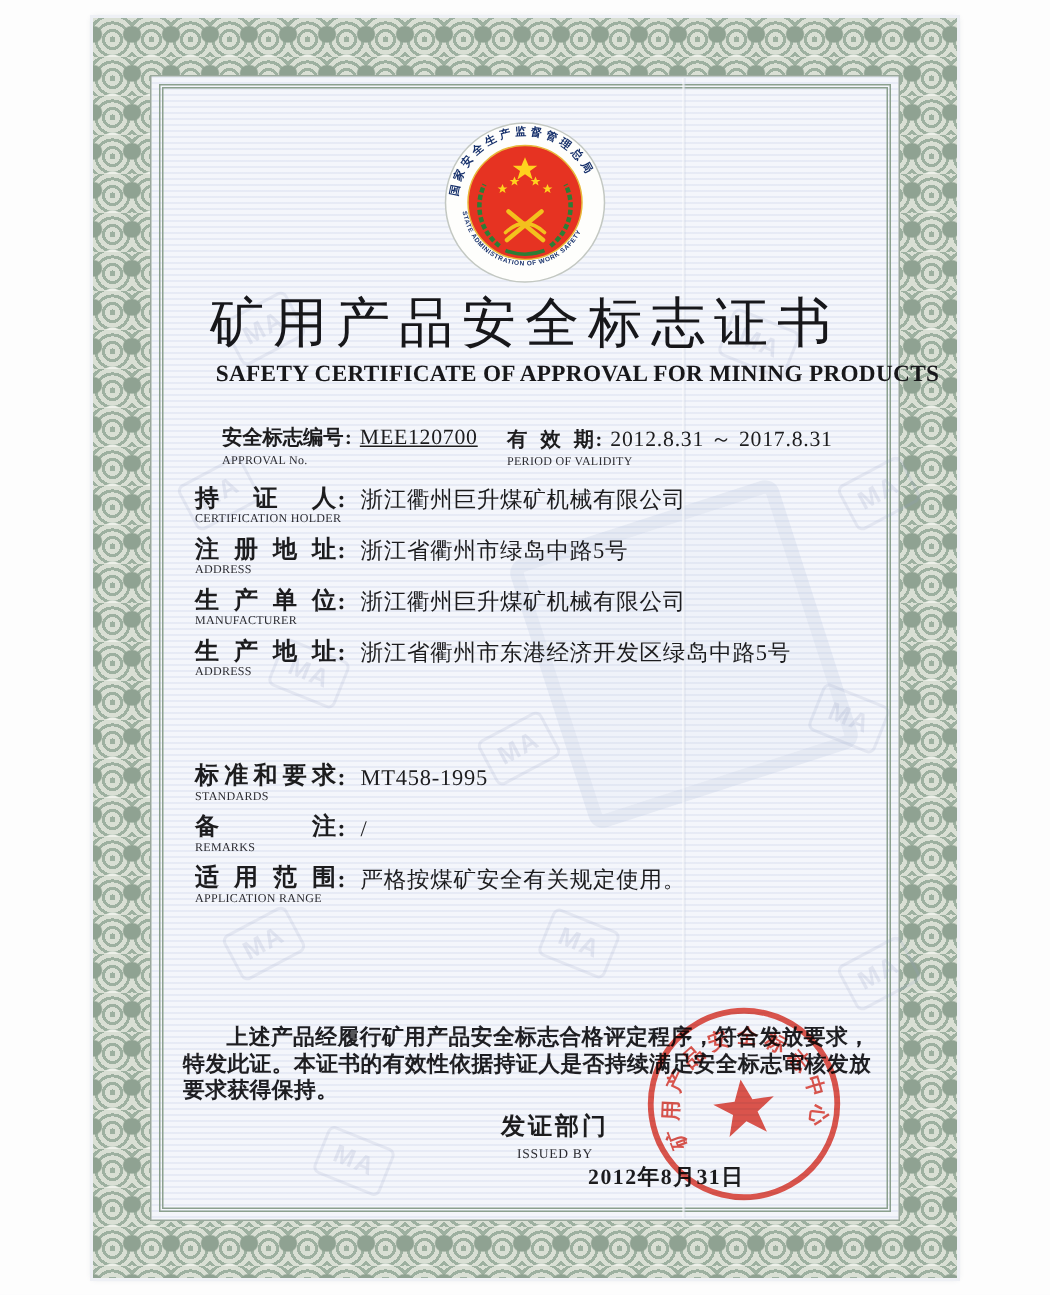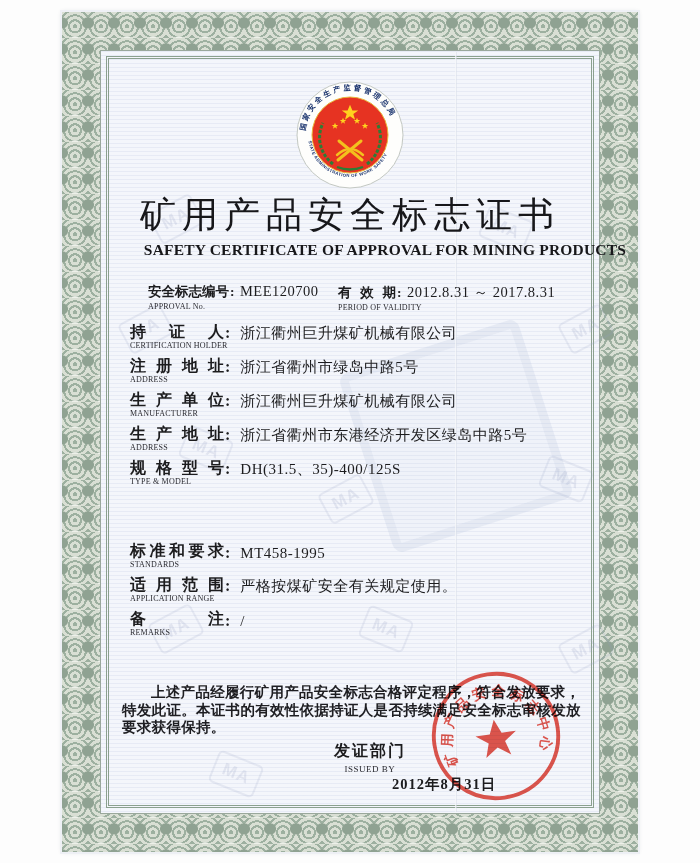--- a/index.html
+++ b/index.html
@@ -64,21 +64,21 @@
     font-size:8px;color:#2a2a30;letter-spacing:.2px;margin-top:1px;
     font-family:"Liberation Serif","DejaVu Serif",serif;white-space:nowrap;
   }
   .colon{font-weight:bold;padding:0 2px 0 1px;}
 
   
   .ap-row{position:absolute;left:86px;top:271px;width:470px;display:flex;}
   .ap-left{width:188px;}
   .ap-left .line1,.ap-right .line1{font-size:13.5px;white-space:nowrap;}
   .ap-left .zh-lbl{font-size:13.5px;}
-  .ap-val{font-size:14.5px;letter-spacing:.5px;}
+  .ap-val{font-size:14.5px;letter-spacing:.5px;text-decoration:underline;}
   .ap-right{margin-left:2px;}
   .ap-right .zh-lbl{font-size:13.5px;}
   .vld-val{font-size:14.5px;letter-spacing:.5px;white-space:nowrap;}
 
   
   .fields{position:absolute;left:68px;top:310px;width:486px;}
   .frow{height:26px;margin-bottom:8px;position:relative;white-space:nowrap;}
   .frow .zh-lbl{font-size:16px;}
   .frow .jz{width:94px;}
   .frow .colon{font-size:16px;}
@@ -181,35 +181,31 @@
         <div class="en-lbl">ADDRESS</div>
       </div>
       <div class="frow">
         <span class="zh-lbl jz">生产单位</span><span class="colon">:</span><span class="fval">浙江衢州巨升煤矿机械有限公司</span>
         <div class="en-lbl">MANUFACTURER</div>
       </div>
       <div class="frow">
         <span class="zh-lbl jz">生产地址</span><span class="colon">:</span><span class="fval">浙江省衢州市东港经济开发区绿岛中路5号</span>
         <div class="en-lbl">ADDRESS</div>
       </div>
-      <div class="frow">
-        <span class="zh-lbl jz">规格型号</span><span class="colon">:</span><span class="fval">DH(31.5、35)-400/125S</span>
-        <div class="en-lbl">TYPE &amp; MODEL</div>
-      </div>
       <div class="frow gap-top">
         <span class="zh-lbl jz">标准和要求</span><span class="colon">:</span><span class="fval">MT458-1995</span>
         <div class="en-lbl">STANDARDS</div>
       </div>
       <div class="frow">
+        <span class="zh-lbl jz">备注</span><span class="colon">:</span><span class="fval">/</span>
+        <div class="en-lbl">REMARKS</div>
+      </div>
+      <div class="frow">
         <span class="zh-lbl jz">适用范围</span><span class="colon">:</span><span class="fval">严格按煤矿安全有关规定使用。</span>
         <div class="en-lbl">APPLICATION RANGE</div>
-      </div>
-      <div class="frow">
-        <span class="zh-lbl jz">备注</span><span class="colon">:</span><span class="fval">/</span>
-        <div class="en-lbl">REMARKS</div>
       </div>
     </div>
 
     <div class="decl">上述产品经履行矿用产品安全标志合格评定程序，符合发放要求，特发此证。本证书的有效性依据持证人是否持续满足安全标志审核发放要求获得保持。</div>
 
     <div class="issued">
       <div class="zh-lbl">发证部门</div>
       <div class="en-lbl">ISSUED BY</div>
     </div>
     <div class="issue-date">2012年8月31日</div>

